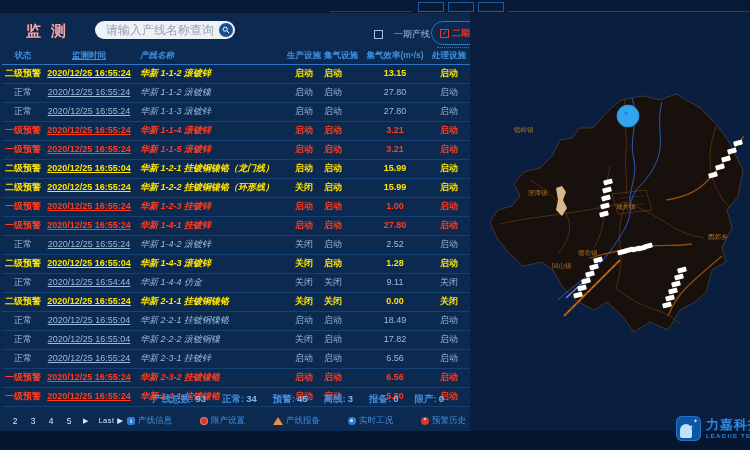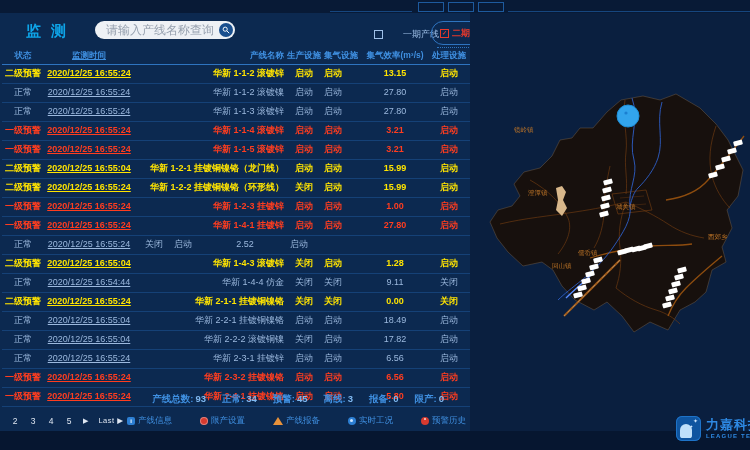--- a/index.html
+++ b/index.html
@@ -11,43 +11,43 @@
        background:#0a2143;font-family:"Liberation Sans",sans-serif;
        -webkit-font-smoothing:antialiased;}
   
   .top-deco{position:absolute;left:0;top:0;width:750px;height:13px;background:#081a36;border-bottom:1px solid #10315c;}
   .deco-box{position:absolute;top:2px;width:24px;height:8px;border:1px solid #1d5a9e;}
   .deco-line{position:absolute;top:11px;height:1px;background:#1d5a9e;opacity:.7;}
   
   .table-bg{position:absolute;left:0;top:13px;width:472px;height:419px;background:#0c2950;}
   
   .header-bar{position:absolute;left:0;top:13px;width:472px;height:35px;}
-  .page-title{position:absolute;left:26px;top:9px;font-size:15px;font-weight:bold;color:#0ea5e9;letter-spacing:10px;}
+  .page-title{position:absolute;left:26px;top:9px;font-size:15px;font-weight:bold;color:#fca5a5;letter-spacing:10px;}
   .search-pill{position:absolute;left:95px;top:8px;width:140px;height:18px;background:#eef1f5;border-radius:10px;
        display:flex;align-items:center;padding:0 2px 0 9px;box-sizing:border-box;}
   .search-pill input{flex:1;min-width:0;border:none;outline:none;background:transparent;font-size:12px;color:#445;
        font-family:"Liberation Sans",sans-serif;}
   .search-pill input::placeholder{color:#96a0ae;}
   .search-btn{width:14px;height:14px;border-radius:50%;background:#1a4f8e;display:flex;align-items:center;justify-content:center;cursor:pointer;flex:0 0 14px;}
-  .phase1{position:absolute;left:374px;top:15px;font-size:9px;color:#9fc0e8;display:flex;align-items:center;gap:20px;cursor:pointer;}
+  .phase1{position:absolute;left:374px;top:15px;font-size:9px;color:#9fc0e8;display:flex;align-items:center;gap:11px;cursor:pointer;}
   .cbx{display:inline-block;width:7px;height:7px;border:1px solid #9fc0e8;background:transparent;}
   .phase2-btn{position:absolute;left:431px;top:8px;width:64px;height:22px;border:1px solid #2e74c0;border-radius:12px;
        display:flex;align-items:center;justify-content:center;gap:3px;color:var(--phase2);font-size:9px;font-weight:bold;cursor:pointer;}
   .phase2-btn .cbx{border-color:var(--phase2);color:var(--phase2);font-size:6px;line-height:7px;text-align:center;}
   .phase2-btn::after{content:"";position:absolute;top:-4px;right:-6px;width:11px;height:10px;
        border-top:2px solid #fff;border-right:2px solid #fff;}
   .phase2-btn::before{content:"";position:absolute;left:5px;right:5px;bottom:-4px;border-bottom:1px dotted #2e74c0;}
   
   .col-headers{position:absolute;left:2px;top:48px;width:470px;height:16px;display:flex;align-items:center;
        border-bottom:1px solid #2e74c0;color:var(--accent);font-size:8.5px;font-weight:bold;white-space:nowrap;}
   .rows{position:absolute;left:2px;top:65px;width:470px;}
   .tr{display:flex;height:18px;line-height:17px;border-bottom:1px solid rgba(30,90,158,.5);font-size:9px;white-space:nowrap;cursor:pointer;}
   .c0{width:42px;text-align:center;}
   .c1{width:90px;text-align:center;text-decoration:underline;}
-  .c2{width:150px;text-align:right;padding-left:6px;box-sizing:border-box;overflow:hidden;}
+  .c2{width:150px;text-align:left;padding-left:6px;box-sizing:border-box;overflow:hidden;font-style:italic;}
   .c3{width:40px;text-align:center;}
   .c4{width:40px;text-align:left;}
   .c5{width:62px;text-align:center;}
   .c6{width:46px;text-align:center;}
   .lvl-normal{color:var(--normal);}
   .lvl-warn1{color:var(--warn1);font-weight:bold;}
   .lvl-warn2{color:var(--warn2);font-weight:bold;}
   
   .summary-bar{position:absolute;left:2px;top:390px;width:470px;height:18px;display:flex;align-items:center;
        justify-content:flex-end;gap:16px;padding-right:28px;box-sizing:border-box;color:var(--accent);
@@ -213,20 +213,21 @@
         <span class="c1">2020/12/25 16:55:24</span>
         <span class="c2">华新 1-4-1 挂镀锌</span>
         <span class="c3">启动</span>
         <span class="c4">启动</span>
         <span class="c5">27.80</span>
         <span class="c6">启动</span>
       </div>
       <div class="tr lvl-normal">
         <span class="c0">正常</span>
         <span class="c1">2020/12/25 16:55:24</span>
+        <span class="c2">华新 1-4-2 滚镀锌</span>
         <span class="c3">关闭</span>
         <span class="c4">启动</span>
         <span class="c5">2.52</span>
         <span class="c6">启动</span>
       </div>
       <div class="tr lvl-warn2">
         <span class="c0">二级预警</span>
         <span class="c1">2020/12/25 16:55:04</span>
         <span class="c2">华新 1-4-3 滚镀锌</span>
         <span class="c3">关闭</span>

